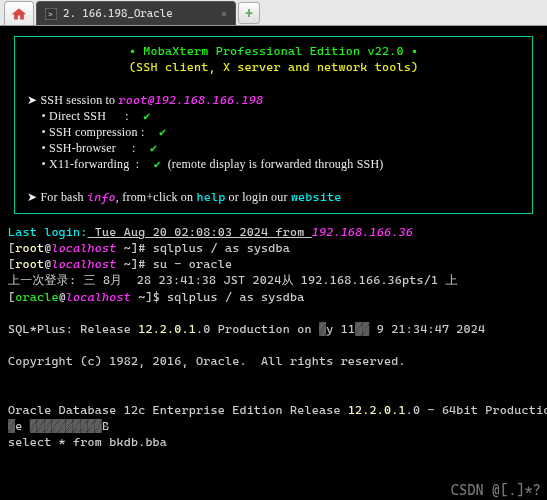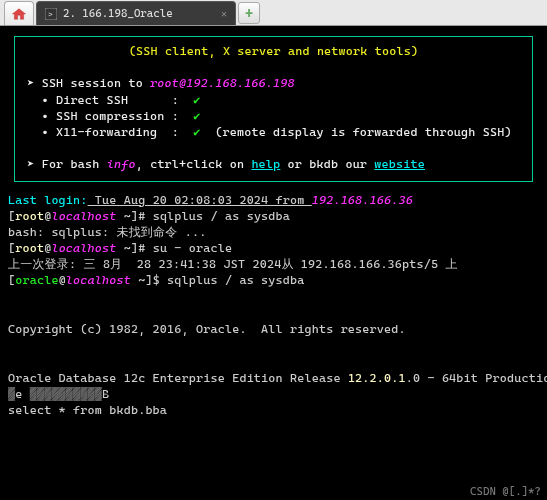--- a/index.html
+++ b/index.html
@@ -73,31 +73,31 @@
   border: 1px solid #0c9;
   padding: 6px 12px 8px 12px;
   margin: 4px 6px 10px 6px;
 }
 .banner .title { text-align: center; }
 .green { color: #2e2; }
 .cyan { color: #0ee; }
 .yellow { color: #ee2; }
 .magenta { color: #f3f; font-style: italic; }
 .red { color: #fef9c3; }
-.white { color: #eee; }
+.white { color: #eee; font-family: Liberation Serif, serif; }
 .dim { color: #ccc; text-decoration: underline; }
-.ul { text-decoration: underline; }
+.ul { }
 .row { white-space: pre; }
 .check { color: #2e2; }
 .watermark {
   position: fixed;
   right: 6px;
   bottom: 2px;
   color: #777;
-  font-size: 11px;
+  font-size: 14px;
 }
 </style>
 </head>
 <body>
 
 <div class="tabbar">
   <div class="home-tab">
     <svg viewBox="0 0 24 20">
       <path d="M12 2 L2 10 H5 V18 H10 V12 H14 V18 H19 V10 H22 Z" fill="#d44" stroke="#a22" stroke-width="0.5"></path>
     </svg>
@@ -109,37 +109,39 @@
     </svg>
     <span>2. 166.198_Oracle</span>
     <span class="close">✕</span>
   </div>
   <div class="new-tab">+</div>
 </div>
 
 <div class="terminal">
 
   <div class="banner">
+    <div class="row title"><span class="green">• MobaXterm Professional Edition v22.0 •</span></div>
     <div class="row title"><span class="yellow">(SSH client, X server and network tools)</span></div>
     <div class="row">&nbsp;</div>
     <div class="row"><span class="white">➤ SSH session to </span><span class="magenta">root@192.168.166.198</span></div>
     <div class="row">  <span class="white">• Direct SSH      :</span>  <span class="check">✔</span></div>
     <div class="row">  <span class="white">• SSH compression :</span>  <span class="check">✔</span></div>
+    <div class="row">  <span class="white">• SSH-browser     :</span>  <span class="check">✔</span></div>
     <div class="row">  <span class="white">• X11-forwarding  :</span>  <span class="check">✔</span><span class="white">  (remote display is forwarded through SSH)</span></div>
     <div class="row">&nbsp;</div>
-    <div class="row"><span class="white">➤ For bash </span><span class="magenta">info</span><span class="white">, ctrl+click on </span><span class="cyan ul">help</span><span class="white"> or bkdb our </span><span class="cyan ul">website</span></div>
+    <div class="row"><span class="white">➤ For bash </span><span class="magenta">info</span><span class="white">, from+click on </span><span class="cyan ul">help</span><span class="white"> or login our </span><span class="cyan ul">website</span></div>
   </div>
 
   <div class="row"><span class="cyan">Last login:</span><span class="dim"> Tue Aug 20 02:08:03 2024 from </span><span class="magenta">192.168.166.36</span></div>
   <div class="row">[<span class="red">root</span><span>@</span><span class="magenta">localhost</span><span> ~]# sqlplus / as sysdba</span></div>
-  <div class="row">bash: sqlplus: 未找到命令 ...</div>
   <div class="row">[<span class="red">root</span><span>@</span><span class="magenta">localhost</span><span> ~]# su - oracle</span></div>
-  <div class="row">上一次登录: 三 8月  28 23:41:38 JST 2024从 192.168.166.36pts/5 上</div>
+  <div class="row">上一次登录: 三 8月  28 23:41:38 JST 2024从 192.168.166.36pts/1 上</div>
   <div class="row">[<span class="green">oracle</span><span>@</span><span class="magenta">localhost</span><span> ~]$ sqlplus / as sysdba</span></div>
   <div class="row">&nbsp;</div>
+  <div class="row"><span>SQL*Plus: Release </span><span class="red">12.2.0.1</span><span>.0 Production on ▓y 11▓▓ 9 21:34:47 2024</span></div>
   <div class="row">&nbsp;</div>
   <div class="row">Copyright (c) 1982, 2016, Oracle.  All rights reserved.</div>
   <div class="row">&nbsp;</div>
   <div class="row">&nbsp;</div>
   <div class="row"><span>Oracle Database 12c Enterprise Edition Release </span><span class="red">12.2.0.1</span><span>.0 - 64bit Production</span></div>
   <div class="row">▓e ▓▓▓▓▓▓▓▓▓▓B</div>
   <div class="row">select * from bkdb.bba</div>
   <div class="row">&nbsp;</div>
   <div class="row"></div>
 

